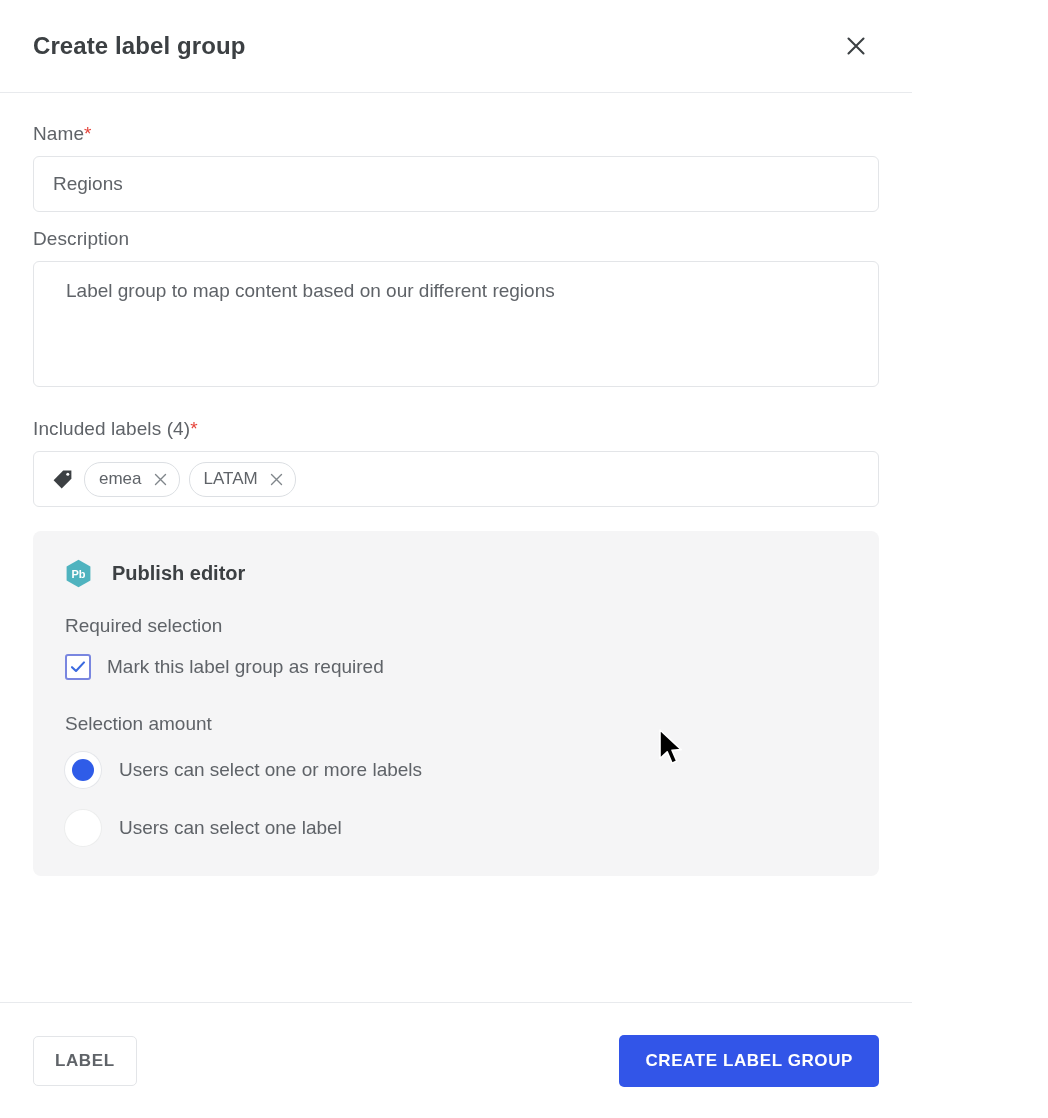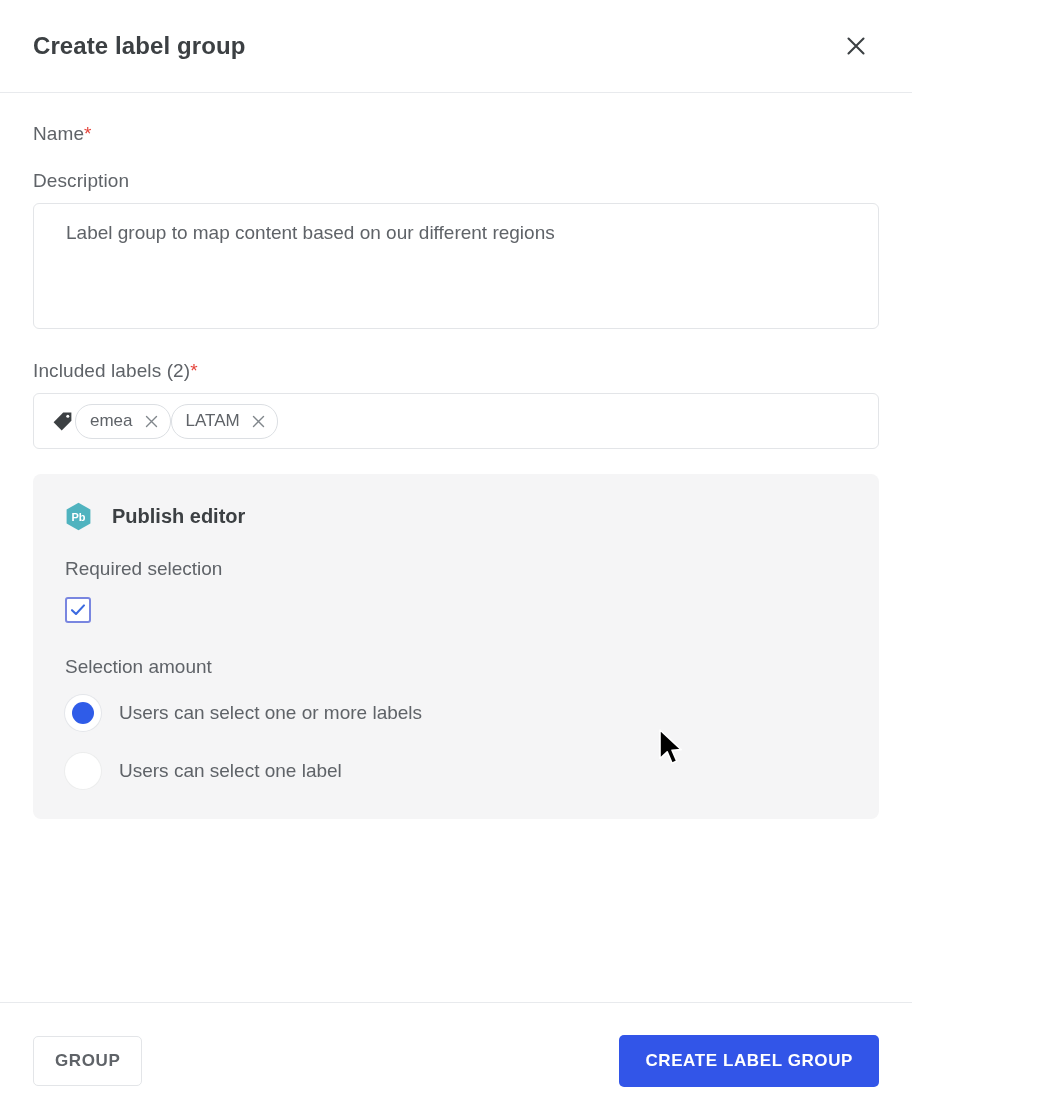--- a/index.html
+++ b/index.html
@@ -103,35 +103,35 @@
     background: #ffffff;
     font-size: 19px;
     font-family: "Liberation Sans", sans-serif;
     color: #5f6368;
     padding: 16px 32px;
     outline: none;
     resize: none;
     line-height: 1.4;
   }
 
-  .field-block { margin-bottom: 25px; }
+  .field-block { margin-bottom: 16px; }
   .field-block.desc { margin-bottom: 27px; }
 
   
   .chips-field {
     width: 100%;
     height: 56px;
     box-sizing: border-box;
     border: 1px solid #e3e5e8;
     border-radius: 6px;
     background: #ffffff;
     display: flex;
     align-items: center;
     padding: 0 14px;
-    gap: 0;
+    gap: 9px;
   }
   .tag-icon {
     flex: 0 0 auto;
     display: flex;
     align-items: center;
     margin-right: 2px;
     margin-left: 4px;
   }
   .chip {
     display: inline-flex;
@@ -306,29 +306,30 @@
       <svg width="26" height="26" viewBox="0 0 26 26" aria-hidden="true">
         <path d="M5.5 5.5 L20.5 20.5 M20.5 5.5 L5.5 20.5" stroke="#3c4043" stroke-width="2.1" stroke-linecap="round"></path>
       </svg>
     </div>
   </div>
 
   <div class="dlg-body">
 
     <div class="field-block">
       <label class="field-label"><span>Name</span><span class="req-star">*</span></label>
+      <input class="text-input" type="text" value="Regions" style="">
     </div>
 
     <div class="field-block desc">
       <label class="field-label">Description</label>
       <textarea class="text-area" style="">Label group to map content based on our different regions</textarea>
     </div>
 
     <div class="field-block">
-      <label class="field-label"><span>Included labels (2)</span><span class="req-star">*</span></label>
+      <label class="field-label"><span>Included labels (4)</span><span class="req-star">*</span></label>
       <div class="chips-field">
         <span class="tag-icon">
           <svg width="21" height="21" viewBox="0 0 21 21" aria-hidden="true">
             <path d="M11.2 1.6 H19.4 V9.8 L9.7 19.4 L1.6 11.3 Z" fill="#3c4043"></path>
             <circle cx="15.8" cy="5.3" r="1.5" fill="#ffffff"></circle>
           </svg>
         </span>
         <span class="chip">
           <span>emea</span>
           <span class="chip-x">
@@ -361,41 +362,42 @@
       </div>
 
       <div class="section-label">Required selection</div>
 
       <div class="check-row">
         <span class="checkbox">
           <svg width="18" height="18" viewBox="0 0 18 18" aria-hidden="true">
             <path d="M3 9.2 L7 13 L15 4.4" stroke="#3b6ae0" stroke-width="2.1" fill="none" stroke-linecap="round" stroke-linejoin="round"></path>
           </svg>
         </span>
+        <span class="check-text">Mark this label group as required</span>
       </div>
 
       <div class="section-label amount">Selection amount</div>
 
       <div class="radio-row">
         <span class="radio-outer selected">
           <span class="radio-dot"></span>
         </span>
         <span class="radio-text">Users can select one or more labels</span>
       </div>
 
       <div class="radio-row">
         <span class="radio-outer"></span>
         <span class="radio-text">Users can select one label</span>
       </div>
 
     </div>
   </div>
 
   <div class="dlg-footer">
-    <button class="btn-cancel">GROUP</button>
+    <button class="btn-cancel">LABEL</button>
     <button class="btn-primary">CREATE LABEL GROUP</button>
   </div>
 
   <span class="cursor">
     <svg width="30" height="42" viewBox="0 0 30 42" aria-hidden="true">
       <path d="M3 2 L3 30.5 L10.2 23.8 L15.1 35.2 L19.8 33.1 L15 22.2 L24.2 21.6 Z" fill="#000000" stroke="#ffffff" stroke-width="1.6" stroke-linejoin="round"></path>
     </svg>
   </span>
 
 </div>

